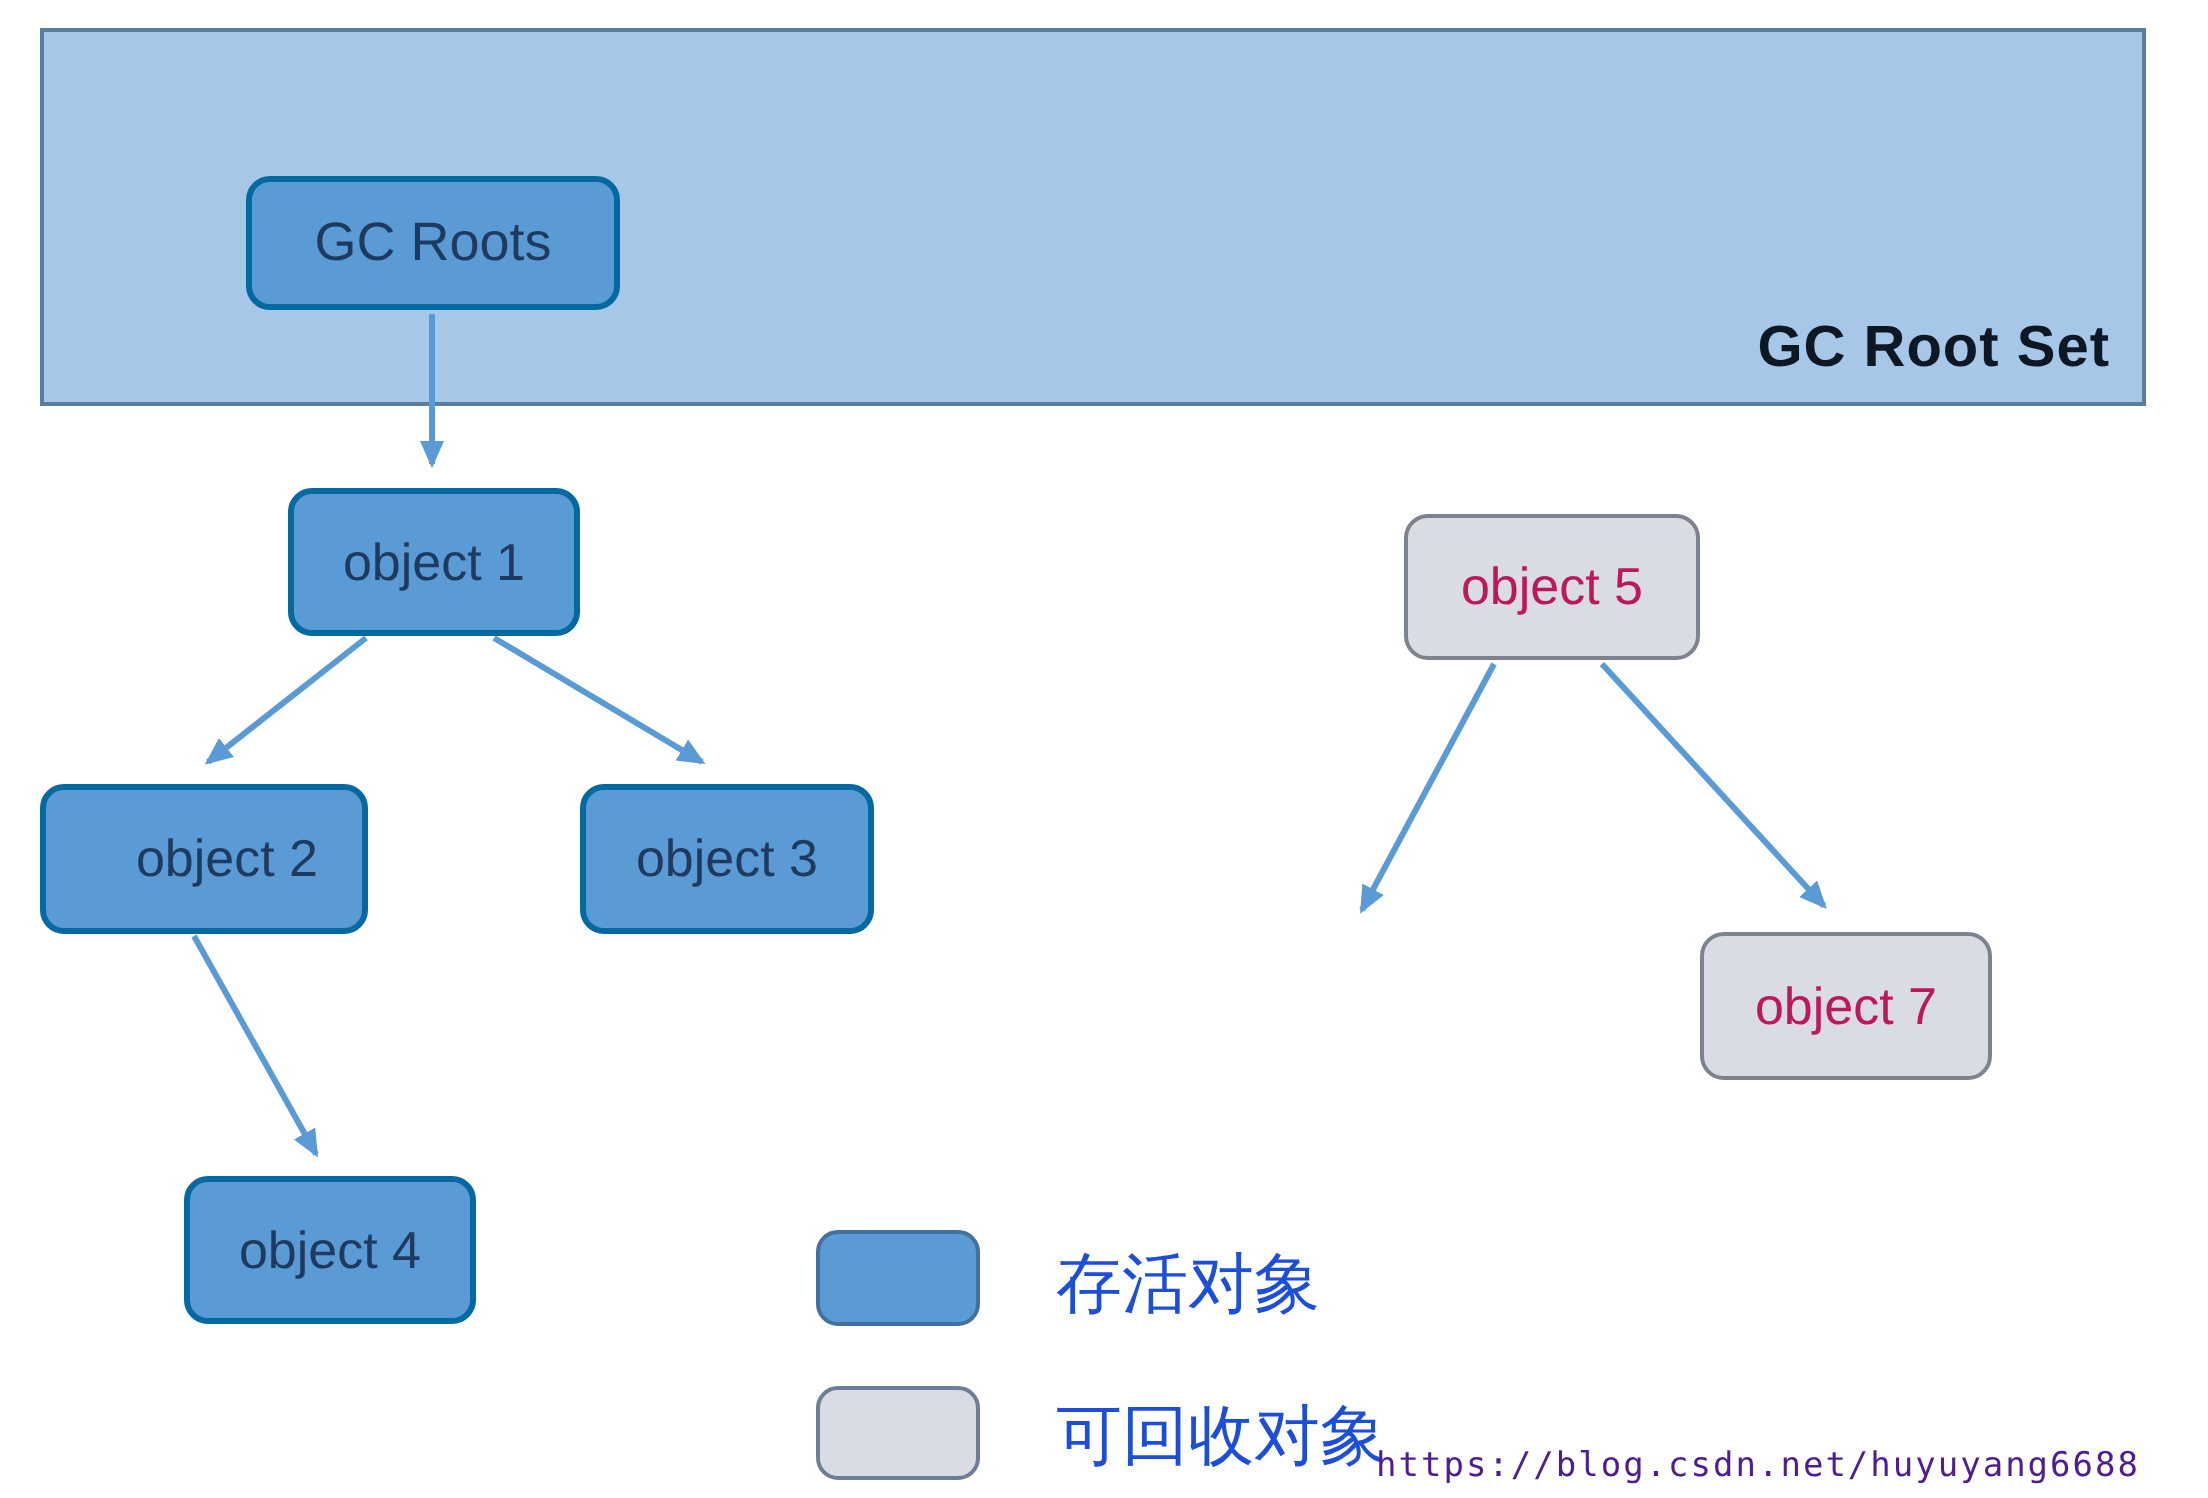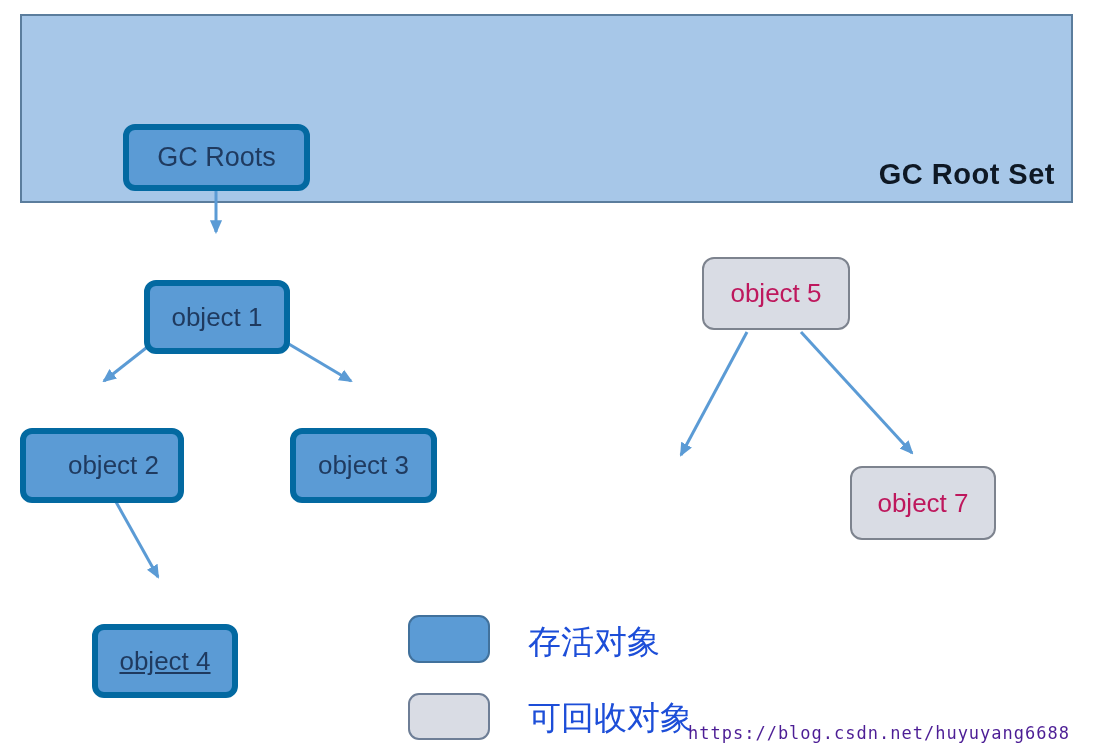--- a/index.html
+++ b/index.html
@@ -31,23 +31,22 @@
     position: absolute;
     box-sizing: border-box;
     border-radius: 12px;
     display: flex;
     align-items: center;
     justify-content: center;
     font-size: 26px;
   }
   .node.live {
     background: #5b9bd5;
-    border: 6px solid #0369a1;
+    border: 3px solid #0369a1;
     color: #1f3a5f;
-    margin-top: 36px;
   }
   .node.collectible {
     background: #d9dce4;
     border: 2px solid #7d838e;
     color: #be185d;
   }
   .edges-layer {
     position: absolute;
     left: 0; top: 0;
     width: 1104px; height: 749px;
@@ -109,21 +108,21 @@
   </svg>
 
   <div class="node live" style="left:123px; top:88px; width:187px; height:67px; font-size:27px;">GC Roots</div>
 
   <div class="node live" style="left:144px; top:244px; width:146px; height:74px;">object 1</div>
 
   <div class="node live" style="left:20px; top:392px; width:164px; height:75px;padding-left:23px;">object 2</div>
 
   <div class="node live" style="left:290px; top:392px; width:147px; height:75px;">object 3</div>
 
-  <div class="node live" style="left:92px; top:588px; width:146px; height:74px;text-decoration:underline;">object 4</div>
+  <div class="node live" style="left:92px; top:588px; width:146px; height:74px;">object 4</div>
 
   <div class="node collectible" style="left:702px; top:257px; width:148px; height:73px;">object 5</div>
 
 
   <div class="node collectible" style="left:850px; top:466px; width:146px; height:74px;">object 7</div>
 
   <div>
     <div class="legend-swatch live" style="left:408px; top:615px; width:82px; height:48px;"></div>
     <div class="legend-label" style="top:620px;">存活对象</div>
 

